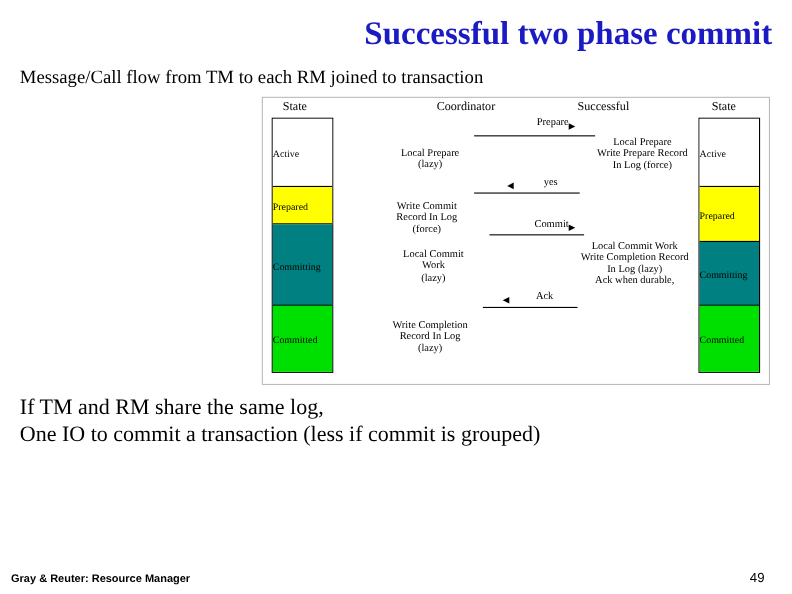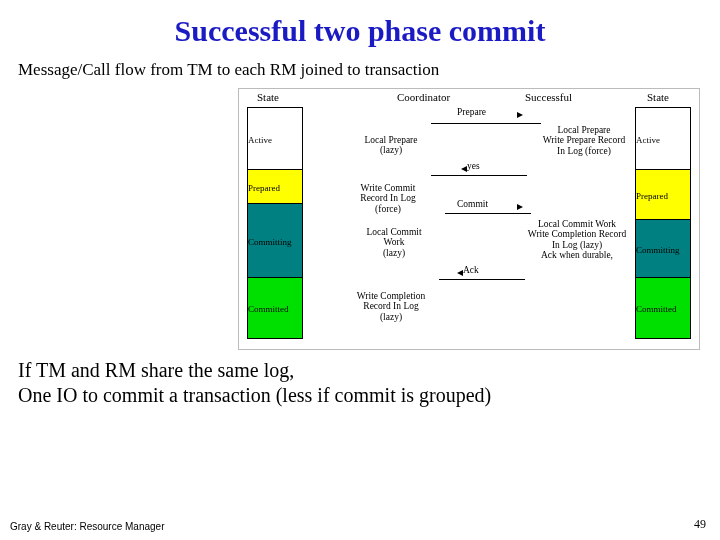--- a/index.html
+++ b/index.html
@@ -1,32 +1,32 @@
 <!DOCTYPE html>
 <html><head>
 <meta charset="utf-8">
 <style>
   html,body{margin:0;padding:0;font-family:"Times New Roman",serif;background:#fff;color:#000}
   .slide{position:relative;width:720px;height:540px;box-sizing:border-box;padding:10px 18px}
-  .title{color:#1b1bc4;font-size:30px;text-align:center;margin:4px 0 12px}
+  .title{color:#1b1bc4;font-size:30px;text-align:right;margin:4px 0 12px}
   .subtitle{font-size:17px;margin:0 0 8px}
   .bodytext{font-size:20px;margin-top:8px;line-height:1.25}
   .indent{margin-left:22px}
-  .footer-left{position:absolute;left:10px;bottom:8px;font-family:Arial,Helvetica,sans-serif;font-size:10px;font-weight:normal;color:#000}
-  .footer-right{position:absolute;right:14px;bottom:8px;font-family:Liberation Serif, serif;font-size:12px;color:#000}
+  .footer-left{position:absolute;left:10px;bottom:8px;font-family:Arial,Helvetica,sans-serif;font-size:10px;font-weight:bold;color:#000}
+  .footer-right{position:absolute;right:25px;bottom:8px;font-family:Liberation Sans, sans-serif;font-size:12px;color:#000}
   .figure{position:relative;width:460px;height:260px;margin:4px 0 6px 220px;border:1px solid #bbb;font-family:"Times New Roman",serif}
   .hdr{position:absolute;top:2px;font-size:11px}
   .col{position:absolute;top:18px;width:56px;border:1px solid #000;box-sizing:border-box}
   .seg{border-bottom:1px solid #000;font-size:9px;padding:1px 0;box-sizing:border-box}
   .white{background:#fff}
   .yellow{background:#ffff00}
   .teal{background:#008080;color:#000}
   .green{background:#00e000}
   .note{position:absolute;font-size:9.5px;line-height:1.1;text-align:center}
-  .arrow{position:absolute;font-size:9.5px;text-align:left}
+  .arrow{position:absolute;font-size:9.5px;text-align:right}
   .rarrow::after{content:"";position:absolute;right:-6px;top:50%;border-left:6px solid #000;border-top:3px solid transparent;border-bottom:3px solid transparent}
   .larrow::before{content:"";position:absolute;left:-6px;top:50%;border-right:6px solid #000;border-top:3px solid transparent;border-bottom:3px solid transparent}
   .line{position:absolute;height:1px;background:#000}
 </style>
 </head>
 <body>
 <div class="slide">
 
 <h1 class="title">Successful two phase commit</h1>
 <p class="subtitle">Message/Call flow from TM to each RM joined to transaction</p>

